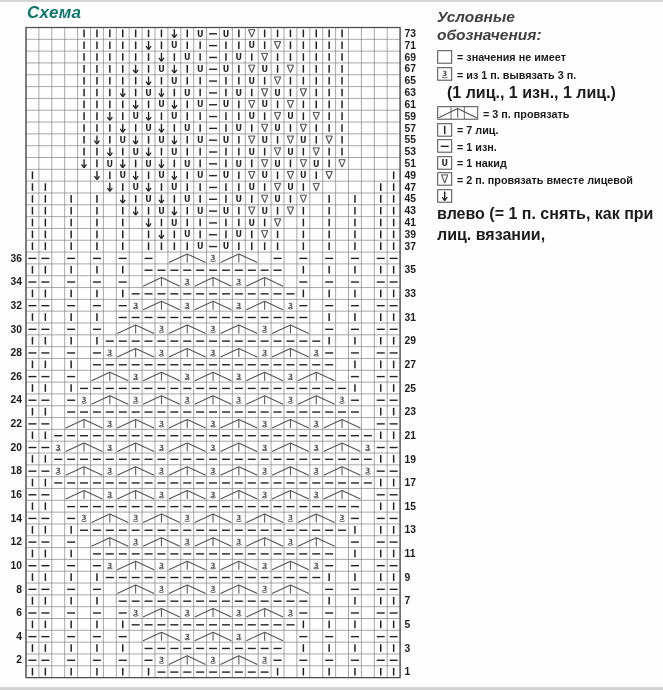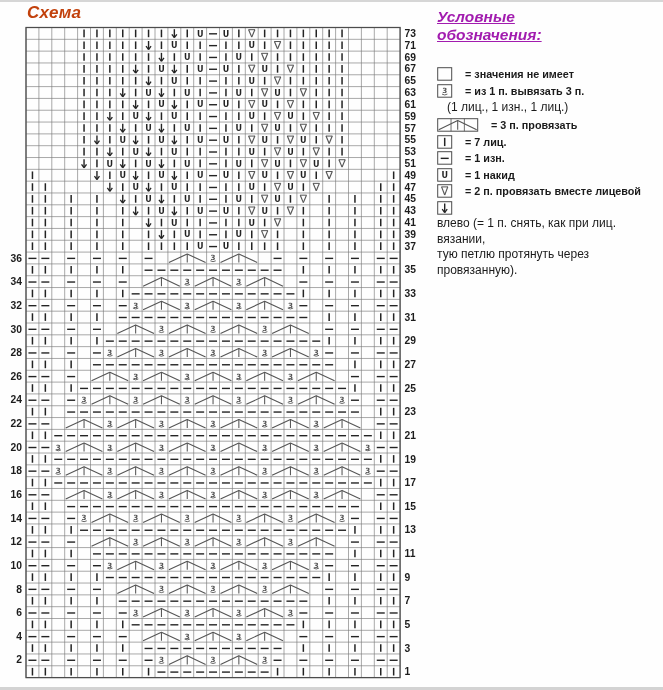--- a/index.html
+++ b/index.html
@@ -1,29 +1,29 @@
 <!DOCTYPE html>
 <html><head>
 <meta charset="utf-8">
 <style>
   html,body{margin:0;padding:0;background:#ffffff;}
   #page{position:relative;width:663px;height:690px;background:#fefefe;overflow:hidden;
         font-family:"Liberation Sans", sans-serif;}
   #scan-top{position:absolute;left:0;top:0;width:663px;height:2px;background:#b5b5b5;opacity:.55;}
   #scan-bottom{position:absolute;left:0;top:687px;width:663px;height:3px;background:#a8a8a8;opacity:.5;}
   #chart-title{position:absolute;left:27px;top:3px;font-size:17px;font-weight:bold;
-               font-style:italic;color:#c2410c;letter-spacing:.3px;}
+               font-style:italic;color:#0f766e;letter-spacing:.3px;}
   #chart-svg{position:absolute;left:0;top:0;}
   #legend{position:absolute;left:437px;top:8px;width:224px;color:#1b1b1b;}
   #legend-heading{font-size:15.5px;font-weight:bold;font-style:italic;line-height:1.18;
-                  color:#a21caf;margin-bottom:22px;text-decoration:underline;}
-  .leg-item{display:flex;align-items:flex-start;gap:12px;margin:2px 0 1px 0;}
+                  color:#404040;margin-bottom:5px;}
+  .leg-item{display:flex;align-items:flex-end;gap:4px;margin:2px 0 1px 0;}
   .leg-sym{flex:0 0 auto;margin-top:0px;}
   .leg-text{font-size:10.8px;font-weight:bold;line-height:1.3;padding-top:0px;}
-  .leg-extra{font-size:12px;font-weight:normal;line-height:1.3;margin-left:10px;}
+  .leg-extra{font-size:16px;font-weight:bold;line-height:1.3;margin-left:10px;}
   .leg-extra.flush{margin-left:0px;}
   .leg-item.tall{margin-top:3px;}
 </style>
 </head>
 <body>
 
 <div id="page">
   <div id="scan-top"></div>
   <div id="scan-bottom"></div>
   <div id="chart-title">Схема</div>
@@ -1659,16 +1659,15 @@
         </div>
         <div class="leg-item">
           <svg width="16" height="14.5" class="leg-sym">
             <rect x="0.7" y="0.7" width="14" height="12.5" fill="none" stroke="#4c4c4c" stroke-width="1"></rect>
             <line x1="7.7" y1="2.4" x2="7.7" y2="11.2" stroke="#232323" stroke-width="1.4"></line>
             <line x1="5.2" y1="8.2" x2="7.7" y2="11.6" stroke="#232323" stroke-width="1.3"></line>
             <line x1="10.2" y1="8.2" x2="7.7" y2="11.6" stroke="#232323" stroke-width="1.3"></line>
           </svg>
         </div>
         <div class="leg-extra flush">влево (= 1 п. снять, как при лиц. вязании,</div>
-        <div class="leg-extra flush">тую петлю протянуть через провязанную).</div>
       </div>
   </aside>
 </div>
 
 </body></html>

